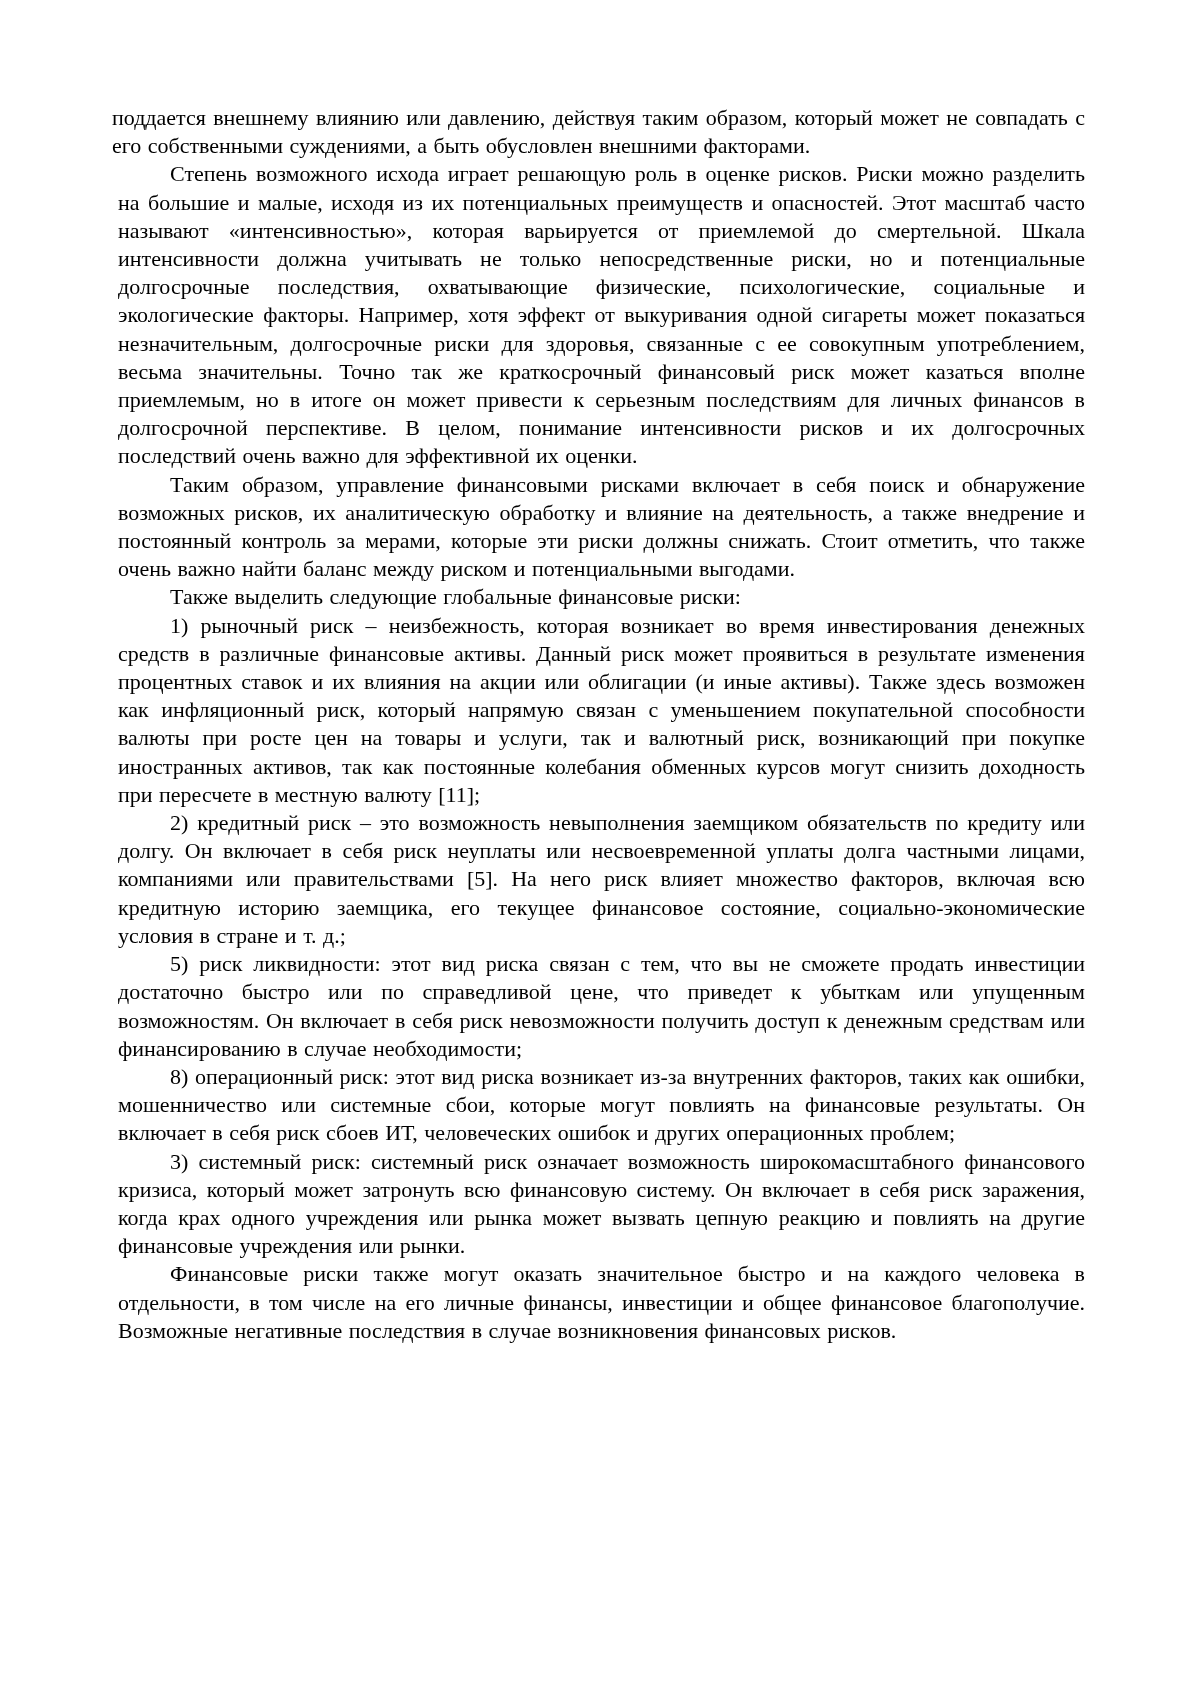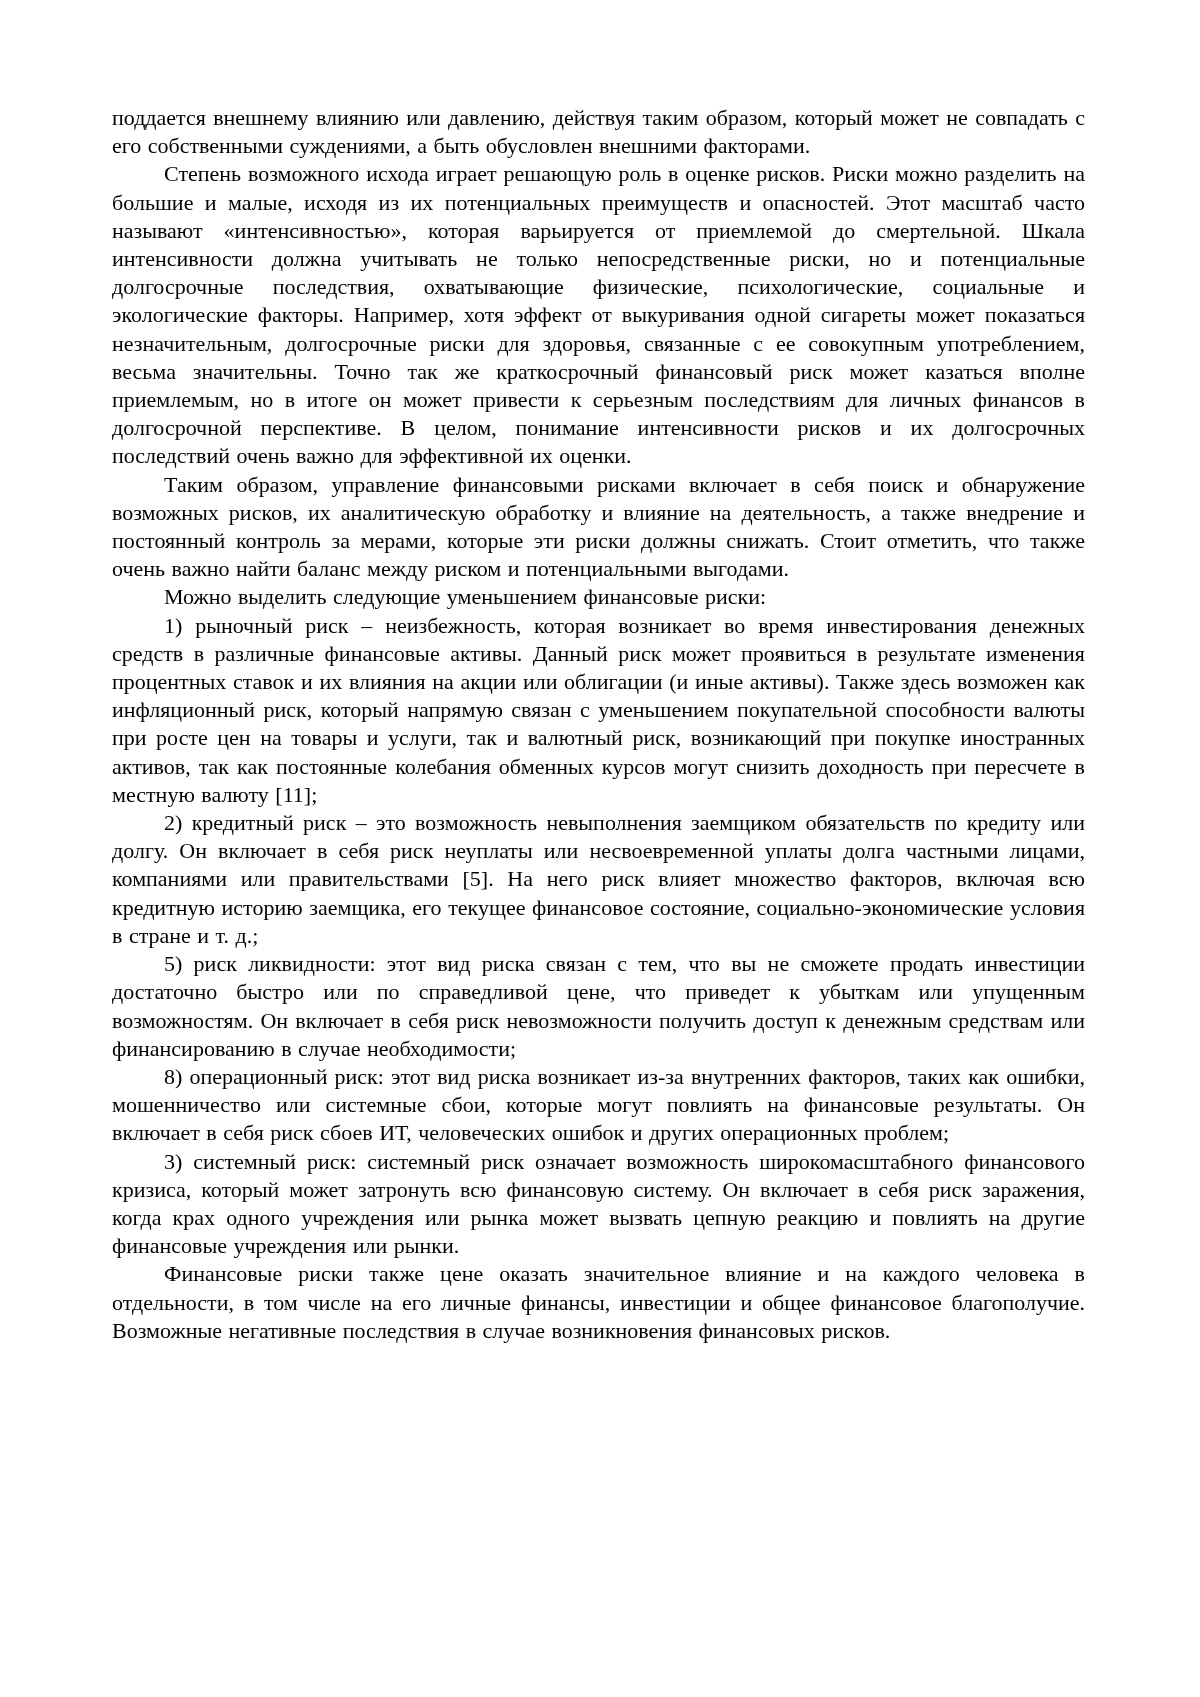--- a/index.html
+++ b/index.html
@@ -26,41 +26,42 @@
     margin: 0;
     padding: 0;
     font-size: 22px;
     line-height: 28.2px;
     text-align: justify;
     text-align-last: left;
     word-spacing: 1px;
   }
   .text-block p.ind {
     text-indent: 52px;
+    margin-left: 6px;
   }
   .page-number {
     position: absolute;
     left: 112px;
     top: 1540px;
     width: 973px;
     text-align: left;
     font-size: 30px;
     line-height: 28px;
   }
 </style>
 </head>
 <body>
 
 <div class="page">
   <div class="text-block">
     <p>поддается внешнему влиянию или давлению, действуя таким образом, который может не совпадать с его собственными суждениями, а быть обусловлен внешними факторами.</p>
     <p class="ind">Степень возможного исхода играет решающую роль в оценке рисков. Риски можно разделить на большие и малые, исходя из их потенциальных преимуществ и опасностей. Этот масштаб часто называют «интенсивностью», которая варьируется от приемлемой до смертельной. Шкала интенсивности должна учитывать не только непосредственные риски, но и потенциальные долгосрочные последствия, охватывающие физические, психологические, социальные и экологические факторы. Например, хотя эффект от выкуривания одной сигареты может показаться незначительным, долгосрочные риски для здоровья, связанные с ее совокупным употреблением, весьма значительны. Точно так же краткосрочный финансовый риск может казаться вполне приемлемым, но в итоге он может привести к серьезным последствиям для личных финансов в долгосрочной перспективе. В целом, понимание интенсивности рисков и их долгосрочных последствий очень важно для эффективной их оценки.</p>
     <p class="ind">Таким образом, управление финансовыми рисками включает в себя поиск и обнаружение возможных рисков, их аналитическую обработку и влияние на деятельность, а также внедрение и постоянный контроль за мерами, которые эти риски должны снижать. Стоит отметить, что также очень важно найти баланс между риском и потенциальными выгодами.</p>
-    <p class="ind">Можно выделить следующие уменьшением финансовые риски:</p>
+    <p class="ind">Также выделить следующие глобальные финансовые риски:</p>
     <p class="ind">1) рыночный риск – неизбежность, которая возникает во время инвестирования денежных средств в различные финансовые активы. Данный риск может проявиться в результате изменения процентных ставок и их влияния на акции или облигации (и иные активы). Также здесь возможен как инфляционный риск, который напрямую связан с уменьшением покупательной способности валюты при росте цен на товары и услуги, так и валютный риск, возникающий при покупке иностранных активов, так как постоянные колебания обменных курсов могут снизить доходность при пересчете в местную валюту [11];</p>
     <p class="ind">2) кредитный риск – это возможность невыполнения заемщиком обязательств по кредиту или долгу. Он включает в себя риск неуплаты или несвоевременной уплаты долга частными лицами, компаниями или правительствами [5]. На него риск влияет множество факторов, включая всю кредитную историю заемщика, его текущее финансовое состояние, социально-экономические условия в стране и т. д.;</p>
     <p class="ind">5) риск ликвидности: этот вид риска связан с тем, что вы не сможете продать инвестиции достаточно быстро или по справедливой цене, что приведет к убыткам или упущенным возможностям. Он включает в себя риск невозможности получить доступ к денежным средствам или финансированию в случае необходимости;</p>
     <p class="ind">8) операционный риск: этот вид риска возникает из-за внутренних факторов, таких как ошибки, мошенничество или системные сбои, которые могут повлиять на финансовые результаты. Он включает в себя риск сбоев ИТ, человеческих ошибок и других операционных проблем;</p>
     <p class="ind">3) системный риск: системный риск означает возможность широкомасштабного финансового кризиса, который может затронуть всю финансовую систему. Он включает в себя риск заражения, когда крах одного учреждения или рынка может вызвать цепную реакцию и повлиять на другие финансовые учреждения или рынки.</p>
-    <p class="ind">Финансовые риски также цене оказать значительное влияние и на каждого человека в отдельности, в том числе на его личные финансы, инвестиции и общее финансовое благополучие. Возможные негативные последствия в случае возникновения финансовых рисков.</p>
+    <p class="ind">Финансовые риски также могут оказать значительное быстро и на каждого человека в отдельности, в том числе на его личные финансы, инвестиции и общее финансовое благополучие. Возможные негативные последствия в случае возникновения финансовых рисков.</p>
   </div>
   <div class="page-number">41</div>
 </div>
 
 </body></html>

